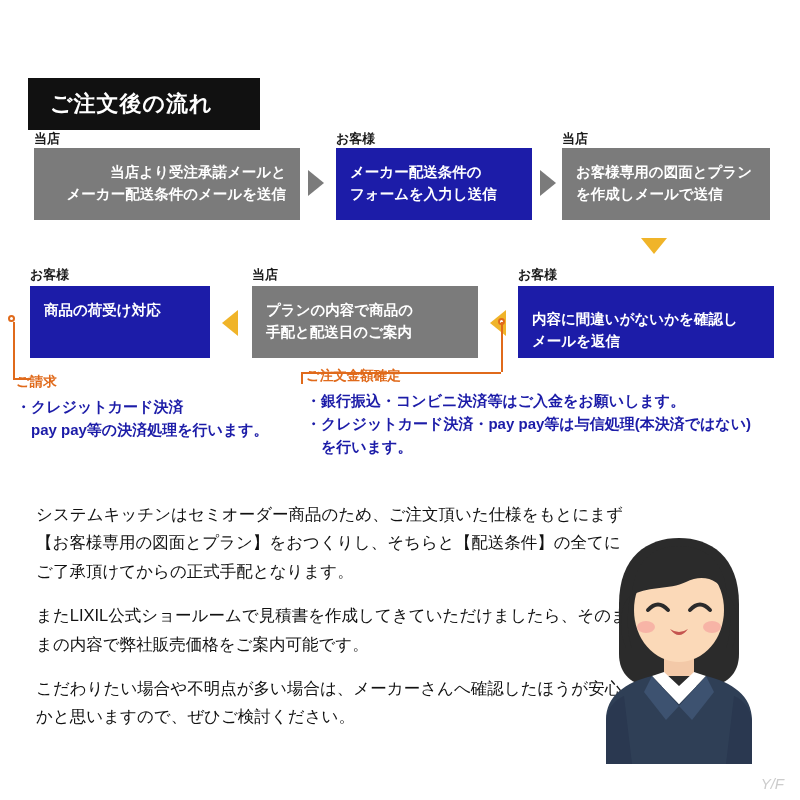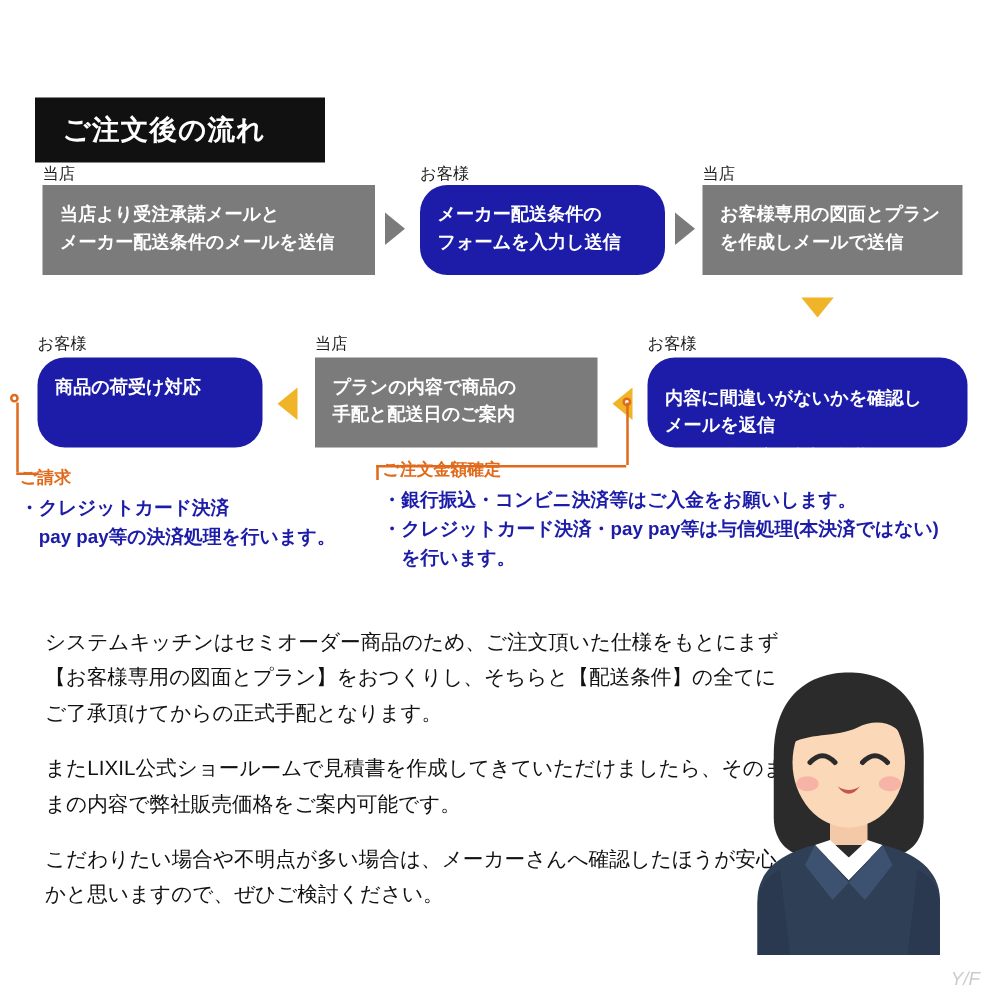--- a/index.html
+++ b/index.html
@@ -39,34 +39,34 @@
     color: #ffffff;
     font-size: 22px;
     font-weight: bold;
     letter-spacing: 1px;
   }
 
   
   .role-label {
     position: absolute;
     font-size: 13px;
-    font-weight: normal;
+    font-weight: bold;
     color: #1a1a1a;
   }
   .flow-box {
     position: absolute;
     box-sizing: border-box;
     padding: 13px 14px;
     font-size: 14.5px;
     font-weight: bold;
     line-height: 1.55;
     color: #ffffff;
   }
   .gray { background: #7b7b7b; }
-  .navy { background: #1c1ca8; border-radius: 22px; }
+  .navy { background: #1c1ca8; }
 
   .flow-box .sub {
     display: block;
     font-size: 12.5px;
     font-weight: bold;
     margin-top: 4px;
     line-height: 1.4;
   }
 
   
@@ -158,21 +158,21 @@
 </head>
 <body>
 
 <div class="page">
 
   <div class="title-bar">
     <span>ご注文後の流れ</span>
   </div>
 
   <div class="role-label" style="left:34px; top:130px;">当店</div>
-  <div class="flow-box gray" style="left:34px; top:148px; width:266px; height:72px;" style2="">当店より受注承諾メールと<br>メーカー配送条件のメールを送信</div>
+  <div class="flow-box gray" style="left:34px; top:148px; width:266px; height:72px;text-align:right;" style2="">当店より受注承諾メールと<br>メーカー配送条件のメールを送信</div>
 
   <div class="arrow arrow-right" style="left:308px; top:170px;"></div>
 
   <div class="role-label" style="left:336px; top:130px;">お客様</div>
   <div class="flow-box navy" style="left:336px; top:148px; width:196px; height:72px;">メーカー配送条件の<br>フォームを入力し送信</div>
 
   <div class="arrow arrow-right" style="left:540px; top:170px;"></div>
 
   <div class="role-label" style="left:562px; top:130px;">当店</div>
   <div class="flow-box gray" style="left:562px; top:148px; width:208px; height:72px;">お客様専用の図面とプラン<br>を作成しメールで送信</div>

